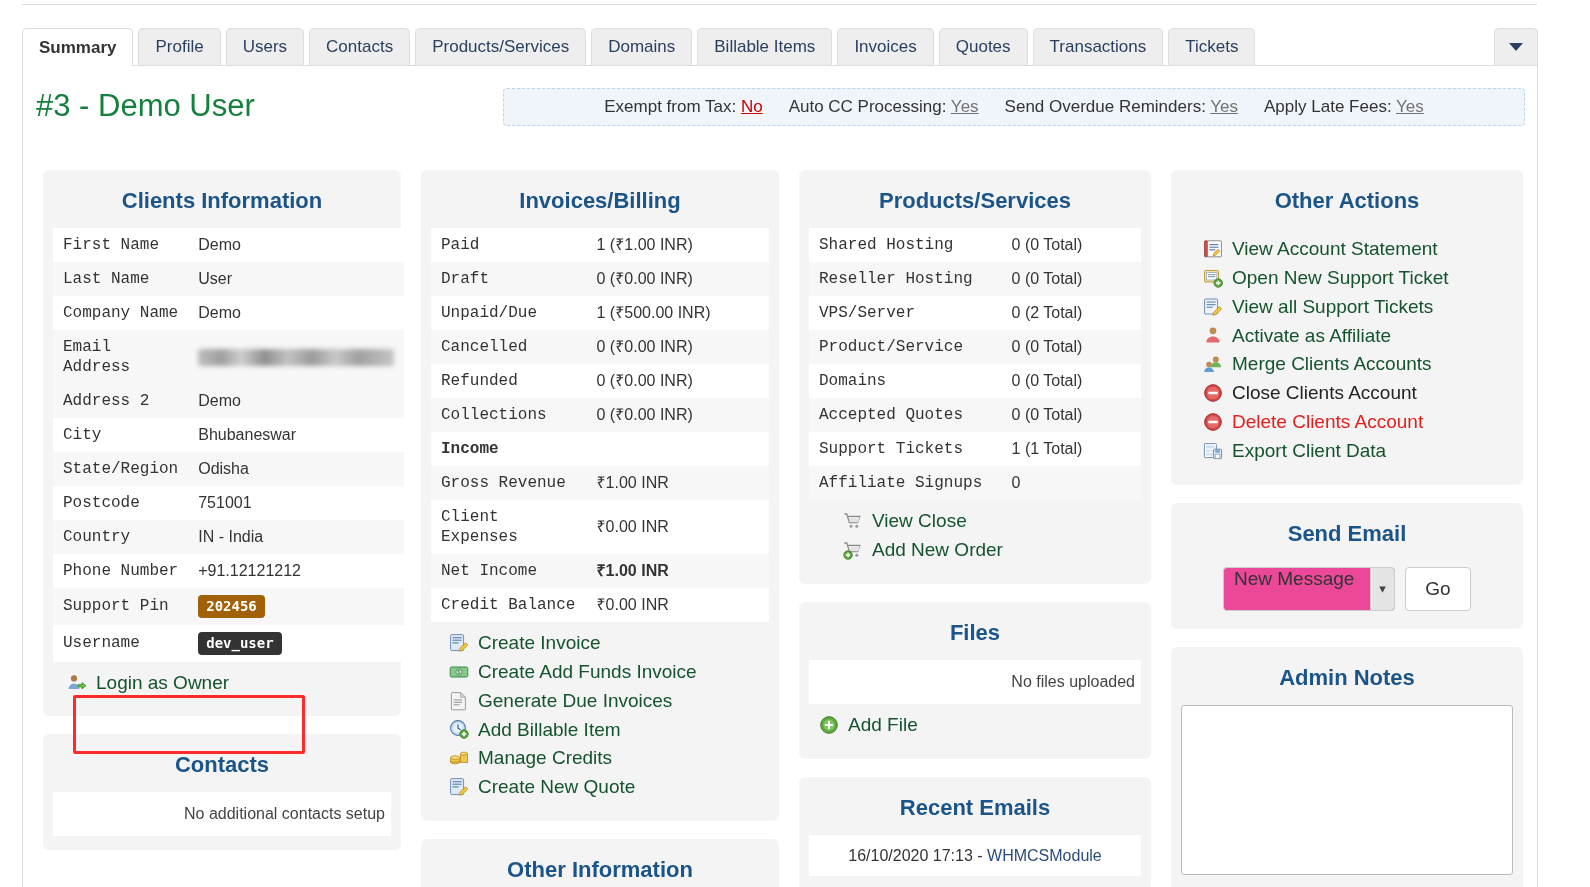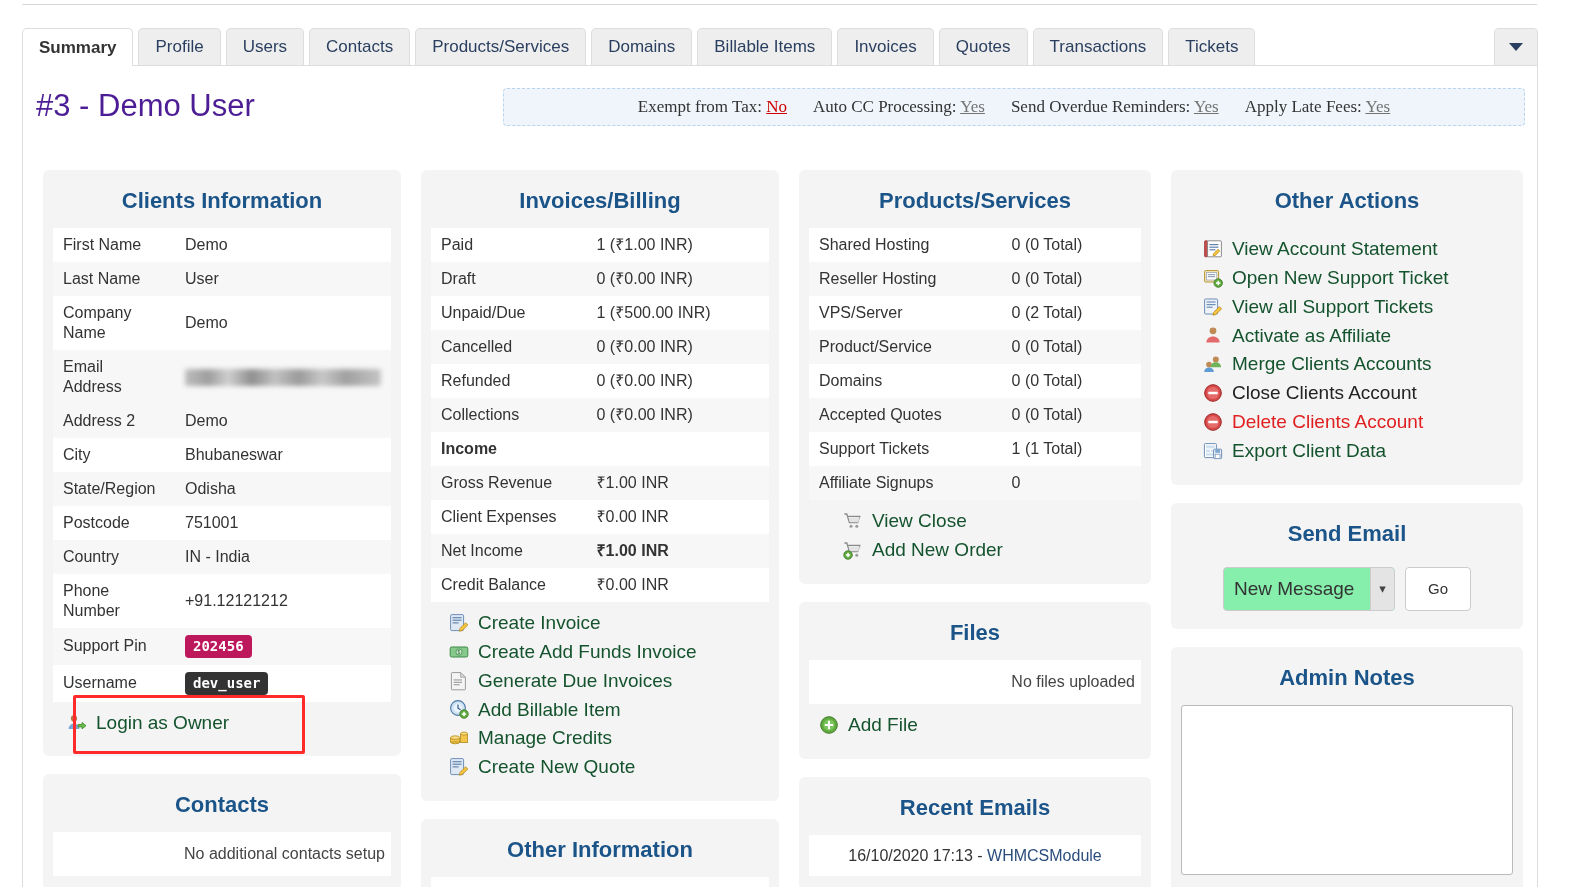--- a/index.html
+++ b/index.html
@@ -81,40 +81,39 @@
     border-left: 1px solid #dddddd;
     border-right: 1px solid #dddddd;
     overflow: hidden;
   }
 
   
   .page-title {
     position: absolute;
     left: 13px; top: 22px;
     font-size: 31px;
-    color: #4c1d95;
+    color: #15803d;
     font-weight: normal;
     white-space: nowrap;
   }
   .flagbar {
     position: absolute;
     left: 480px; top: 22px;
     width: 1022px; height: 38px;
     background: #eff5fb;
     border: 1px dashed #b9d4ee;
     border-radius: 4px;
     display: flex;
     align-items: center;
     justify-content: center;
     gap: 26px;
     font-size: 17px;
     color: #333333;
     white-space: nowrap;
     padding: 0 14px;
-    font-family: Liberation Serif, serif;
   }
   .flagbar .val { font-weight: normal; text-decoration: underline; }
   .val-no  { color: #cc0000; }
   .val-yes { color: #737373; }
 
   
   .cols {
     position: absolute;
     left: 10px; top: 104px;
     width: 1500px;
@@ -150,41 +149,41 @@
     font-size: 16px;
     color: #333333;
   }
   table.dt tr.odd  td { background: #ffffff; }
   table.dt tr.even td { background: #f7f7f7; }
   table.dt td {
     padding: 7px 10px;
     vertical-align: middle;
     line-height: 1.25;
   }
-  table.dt td.k { width: 46%; }
+  table.dt td.k { width: 46%; font-family: Liberation Mono, monospace; }
   table.dt td.v { width: 54%; }
   table.dt td.bold { font-weight: bold; }
   .section-row td { font-weight: bold; }
 
   
   .col-3 table.dt td.k { width: 58%; }
   .col-3 table.dt td.v { width: 42%; }
 
   
   .badge {
     display: inline-block;
     padding: 3px 8px;
     border-radius: 4px;
     font-family: "DejaVu Sans Mono", monospace;
     font-size: 14px;
     font-weight: bold;
     color: #ffffff;
     line-height: 1.2;
   }
-  .badge-green { background: #be185d; }
+  .badge-green { background: #a16207; }
   .badge-dark  { background: #333333; }
 
   
   .hl-box {
     position: absolute;
     left: 50px; top: 629px;
     width: 232px; height: 59px;
     border: 3px solid #ff2b2b;
     border-radius: 2px;
     pointer-events: none;
@@ -226,46 +225,45 @@
     display: flex;
     align-items: center;
     justify-content: center;
     gap: 10px;
     padding: 6px 0 4px 0;
   }
   .sel {
     width: 172px; height: 44px;
     border: 1px solid #cccccc;
     border-radius: 4px;
-    background: #86efac;
+    background: #ec4899;
     font-size: 19px;
     color: #333333;
     padding: 0 38px 0 10px;
     display: flex;
-    align-items: center;
     position: relative;
     overflow: hidden;
     white-space: nowrap;
     cursor: pointer;
   }
   .sel .sel-arrow {
     position: absolute;
     right: 0; top: 0;
     width: 24px; height: 100%;
     background: #e4e4e4;
     border-left: 1px solid #cccccc;
     display: flex; align-items: center; justify-content: center;
     font-size: 13px; color: #444444;
   }
   .gobtn {
     width: 66px; height: 44px;
     border: 1px solid #cccccc;
     border-radius: 4px;
     background: #ffffff;
-    font-size: 15px;
+    font-size: 19px;
     color: #333333;
     display: flex; align-items: center; justify-content: center;
     cursor: pointer;
   }
 
   
   .notes-area {
     width: 100%;
     height: 170px;
     background: #ffffff;

